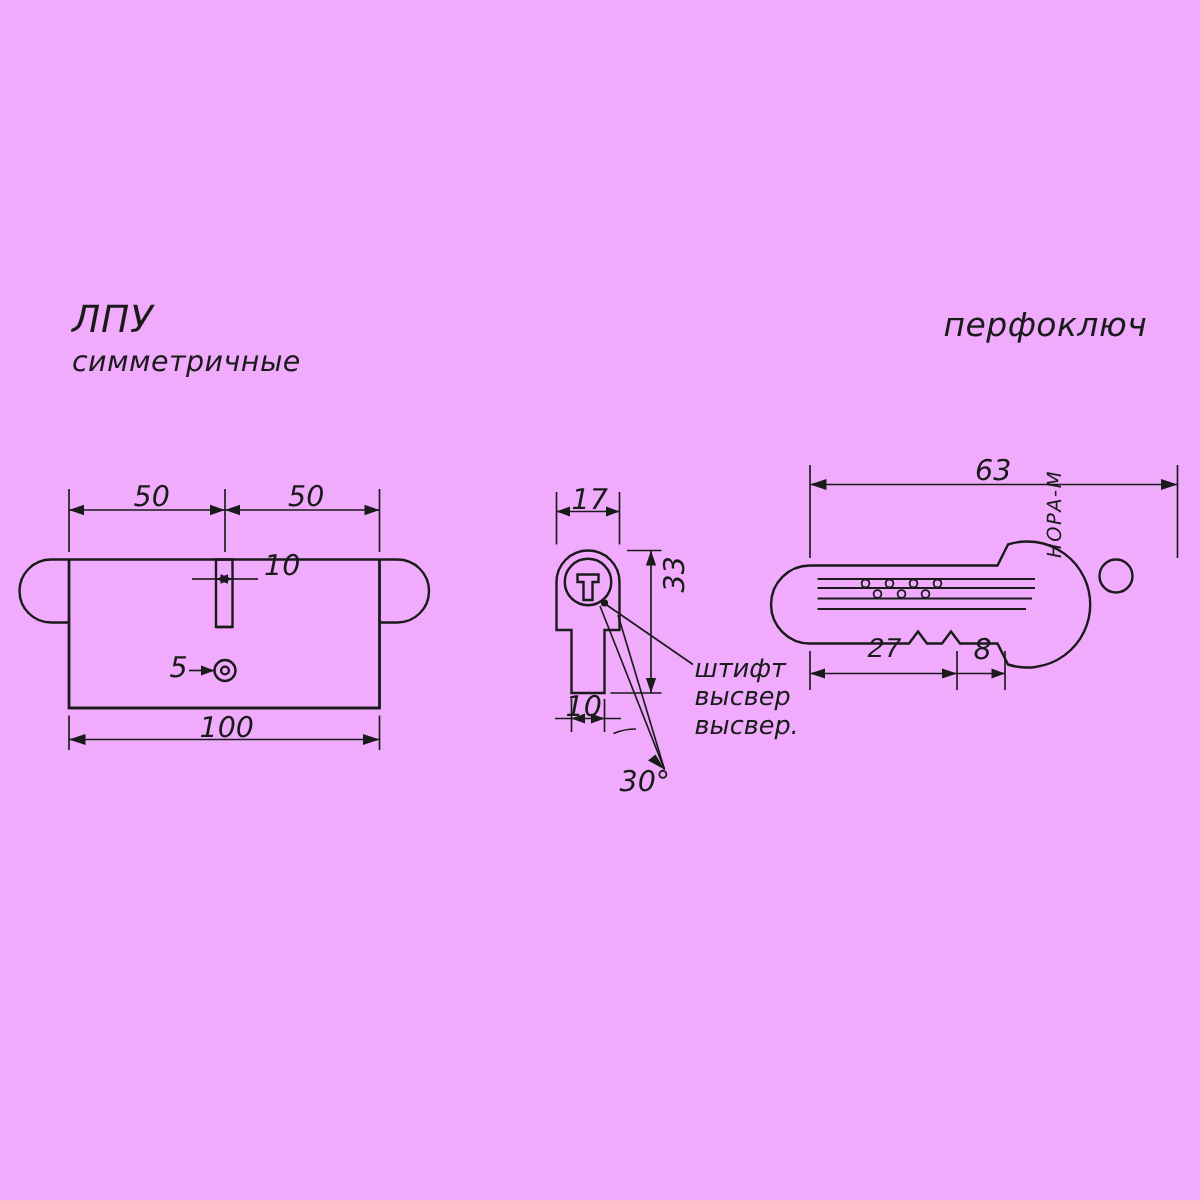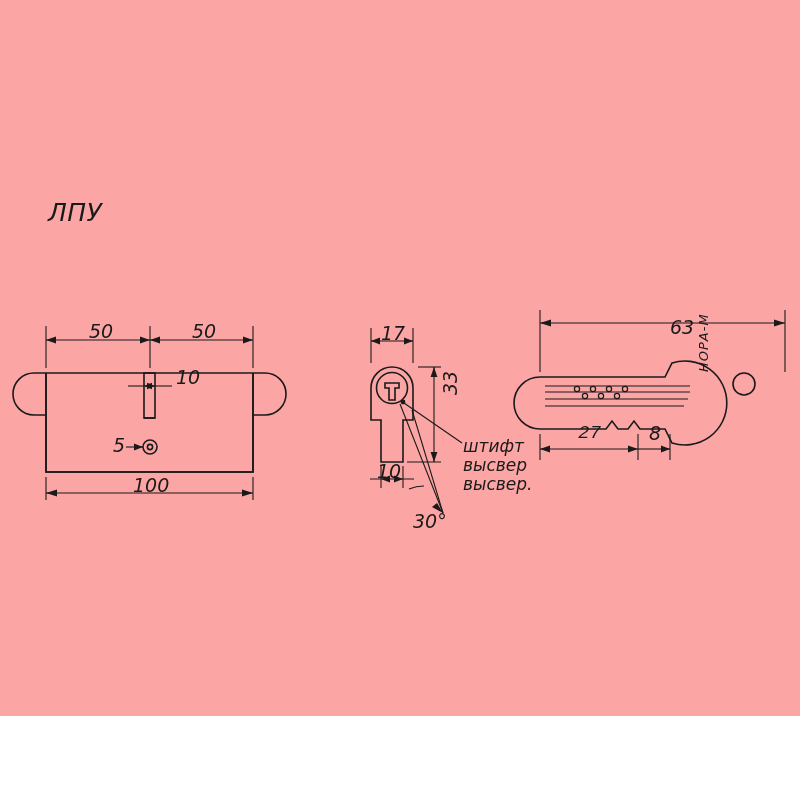--- a/index.html
+++ b/index.html
@@ -3,22 +3,22 @@
 <meta charset="utf-8">
 <style>
   html, body {
     margin: 0;
     padding: 0;
     background: #ffffff;
   }
   #root {
     position: relative;
     width: 800px;
-    height: 716px;
-    background: #fca5a5;
+    height: 800px;
+    background: #f0abfc;
     font-family: "DejaVu Sans", sans-serif;
     overflow: hidden;
   }
   .lbl {
     position: absolute;
     color: #1a1a1a;
     white-space: nowrap;
     line-height: 1.05;
   }
   .title-main {
@@ -231,35 +231,37 @@
         <line x1="670" y1="434" x2="670" y2="460"></line>
         <line x1="638" y1="449" x2="670" y2="449"></line>
         <path d="M670,449 L661,445.6 L661,452.4 Z" fill="#1a1a1a" stroke="none"></path>
       </g>
 
       <g stroke="none"></g>
     </g>
   </svg>
 
   <div class="lbl title-main" style="left:48px; top:200px;">ЛПУ</div>
+  <div class="lbl title-sub" style="left:48px; top:232px;">симметричные</div>
+  <div class="lbl title-right" style="left:629px; top:206px;">перфоключ</div>
 
   <div class="lbl dim" style="left:89px; top:322px;">50</div>
   <div class="lbl dim" style="left:192px; top:322px;">50</div>
   <div class="lbl dim" style="left:176px; top:368px;">10</div>
   <div class="lbl dim" style="left:113px; top:436px;">5</div>
   <div class="lbl dim" style="left:133px; top:476px;">100</div>
 
   <div class="lbl dim" style="left:381px; top:324px;">17</div>
   <div class="lbl dim" style="left:441px; top:395px; transform:rotate(-90deg); transform-origin:left top;">33</div>
   <div class="lbl dim" style="left:377px; top:462px;">10</div>
   <div class="lbl dim" style="left:413px; top:512px;">30°</div>
 
   <div class="lbl note" style="left:463px; top:437px;">штифт</div>
   <div class="lbl note" style="left:463px; top:456px;">высвер</div>
   <div class="lbl note" style="left:463px; top:475px;">высвер.</div>
 
-  <div class="lbl dim" style="left:650px; top:318px;margin-left:20px;">63</div>
+  <div class="lbl dim" style="left:650px; top:305px;">63</div>
   <div class="lbl dim" style="left:578px; top:424px;font-family:Liberation Mono, monospace;">27</div>
   <div class="lbl dim" style="left:649px; top:424px;">8</div>
 
   <div class="lbl" style="left:697px; top:372px; font-size:13px; font-style:italic; letter-spacing:1px; transform:rotate(-90deg); transform-origin:left top;">НОРА-М</div>
 
 </div>
 
 </body></html>

